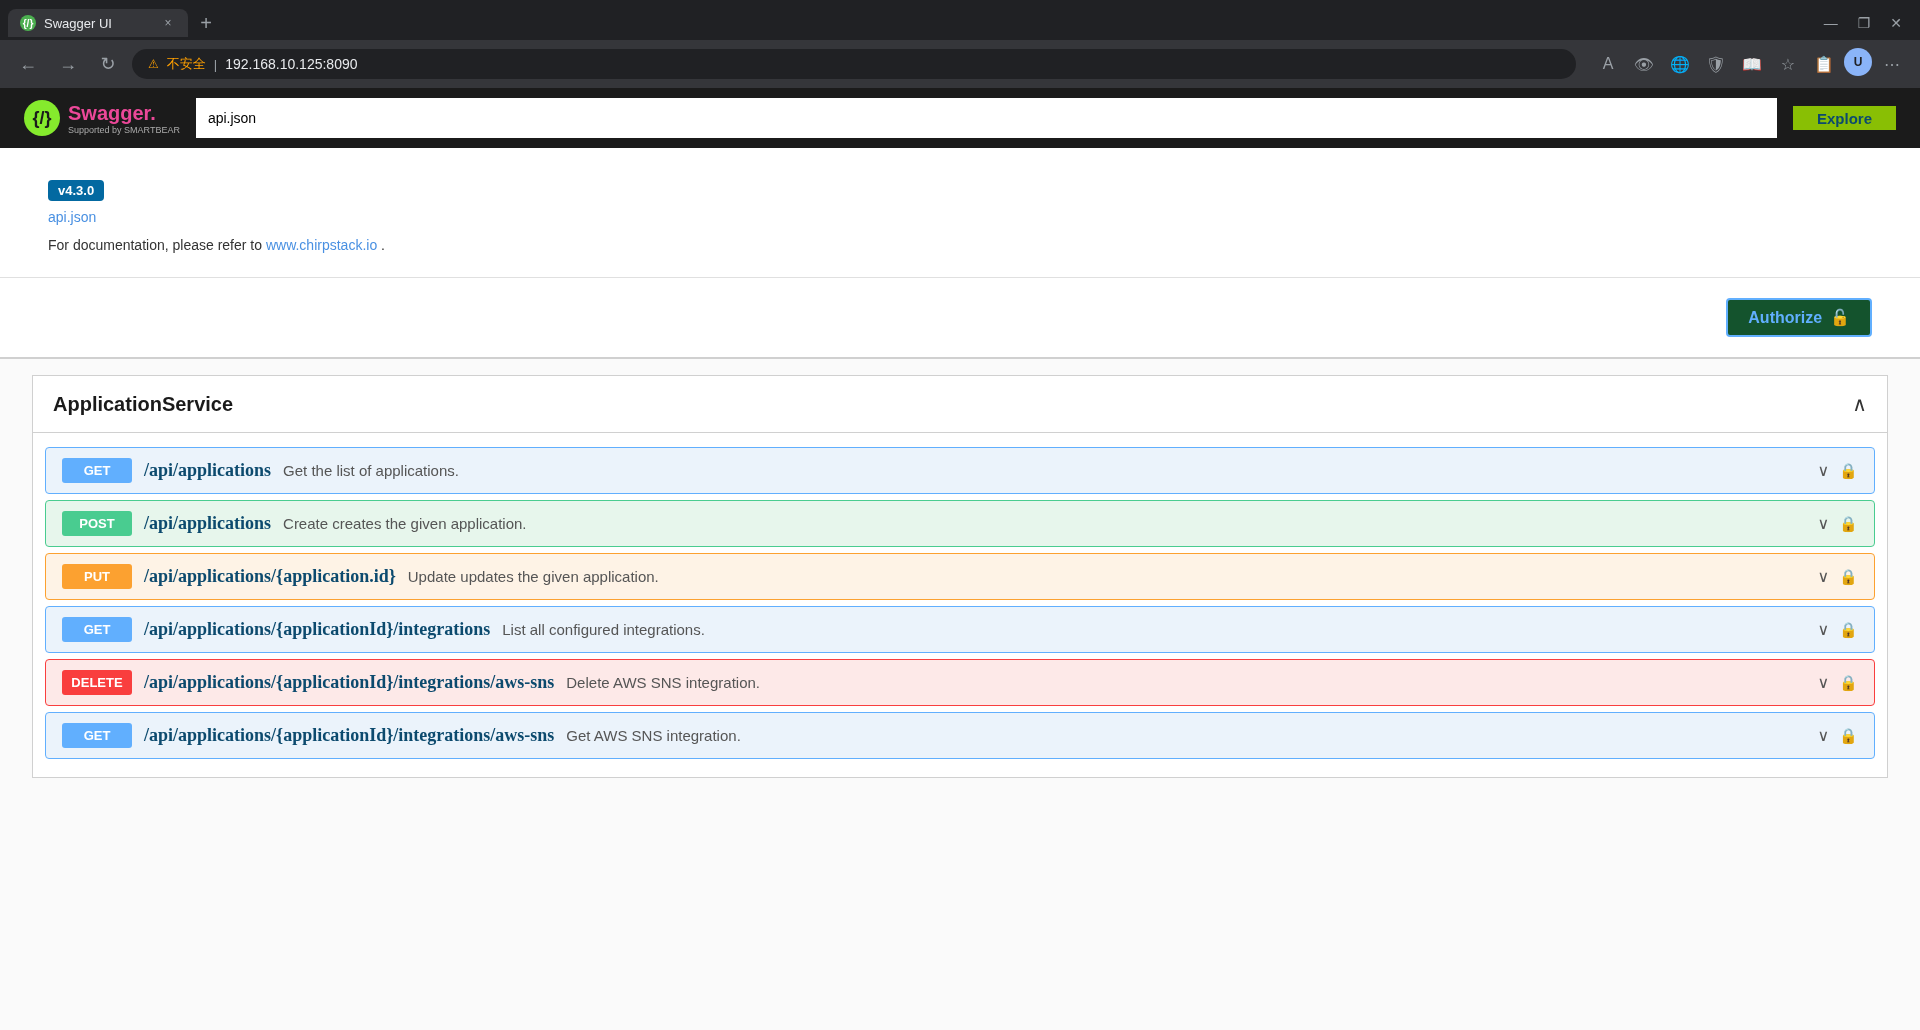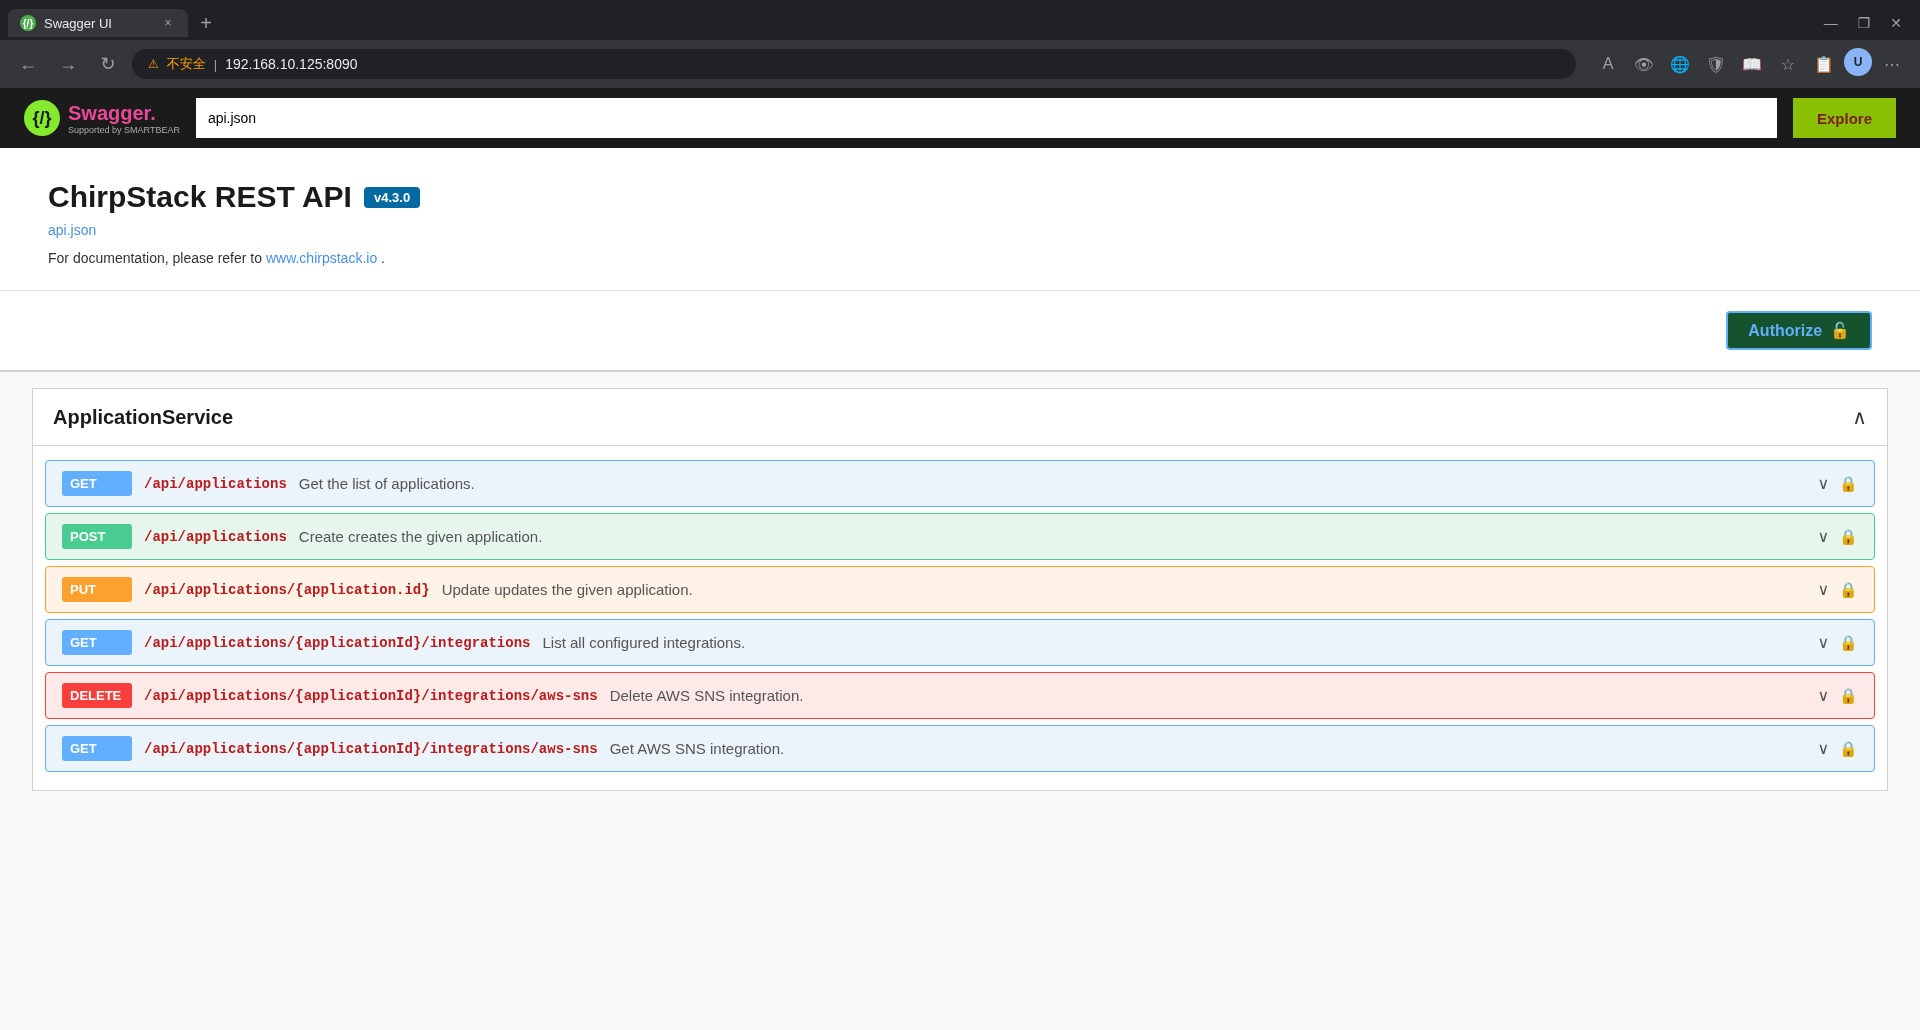--- a/index.html
+++ b/index.html
@@ -148,24 +148,24 @@
       flex: 1;
       height: 40px;
       border: none;
       outline: none;
       padding: 0 12px;
       font-size: 14px;
       background: white;
     }
     .swagger-explore-btn {
       background: #89bf04;
-      color: #7f1d1d;
+      color: #0c4a6e;
       border: none;
       padding: 0 24px;
-      height: 40px;
+      height: 24px;
       font-size: 15px;
       font-weight: bold;
       cursor: pointer;
     }
 
     
     .page-content {
       background: #fafafa;
       min-height: calc(1030px - 88px - 48px - 40px);
     }
@@ -287,33 +287,34 @@
     .endpoint-row.delete {
       background: #fde9e8;
       border-color: #f93e3e;
     }
     .method-badge {
       min-width: 70px;
       padding: 5px 8px;
       border-radius: 3px;
       font-size: 13px;
       font-weight: bold;
+      text-align: center;
       color: white;
       flex-shrink: 0;
     }
     .method-badge.get { background: #61affe; }
     .method-badge.post { background: #49cc90; }
     .method-badge.put { background: #fca130; }
     .method-badge.delete { background: #f93e3e; }
 
     .endpoint-path {
-      font-family: Liberation Mono, monospace;
-      font-size: 14px;
-      font-weight: bold;
-      color: #b91c1c;
+      font-family: Liberation Serif, serif;
+      font-size: 18px;
+      font-weight: bold;
+      color: #0c4a6e;
       flex-shrink: 0;
     }
     .endpoint-desc {
       font-size: 15px;
       color: #555;
       flex: 1;
     }
     .endpoint-actions {
       display: flex;
       align-items: center;
@@ -382,21 +383,20 @@
     </div>
   </div>
   <input type="text" class="swagger-search-bar" value="api.json" placeholder="api.json" style="">
   <button class="swagger-explore-btn">Explore</button>
 </div>
 
 <div class="page-content">
 
   <div class="api-info">
     <div class="api-title-row">
-      <h1 class="api-title">ChirpStack REST API</h1>
       <span class="version-badge">v4.3.0</span>
     </div>
     <a class="api-link" href="#">api.json</a>
     <p class="api-description">
       <span>For documentation, please refer to </span>
       <a href="#">www.chirpstack.io</a>
       <span>.</span>
     </p>
   </div>
 

